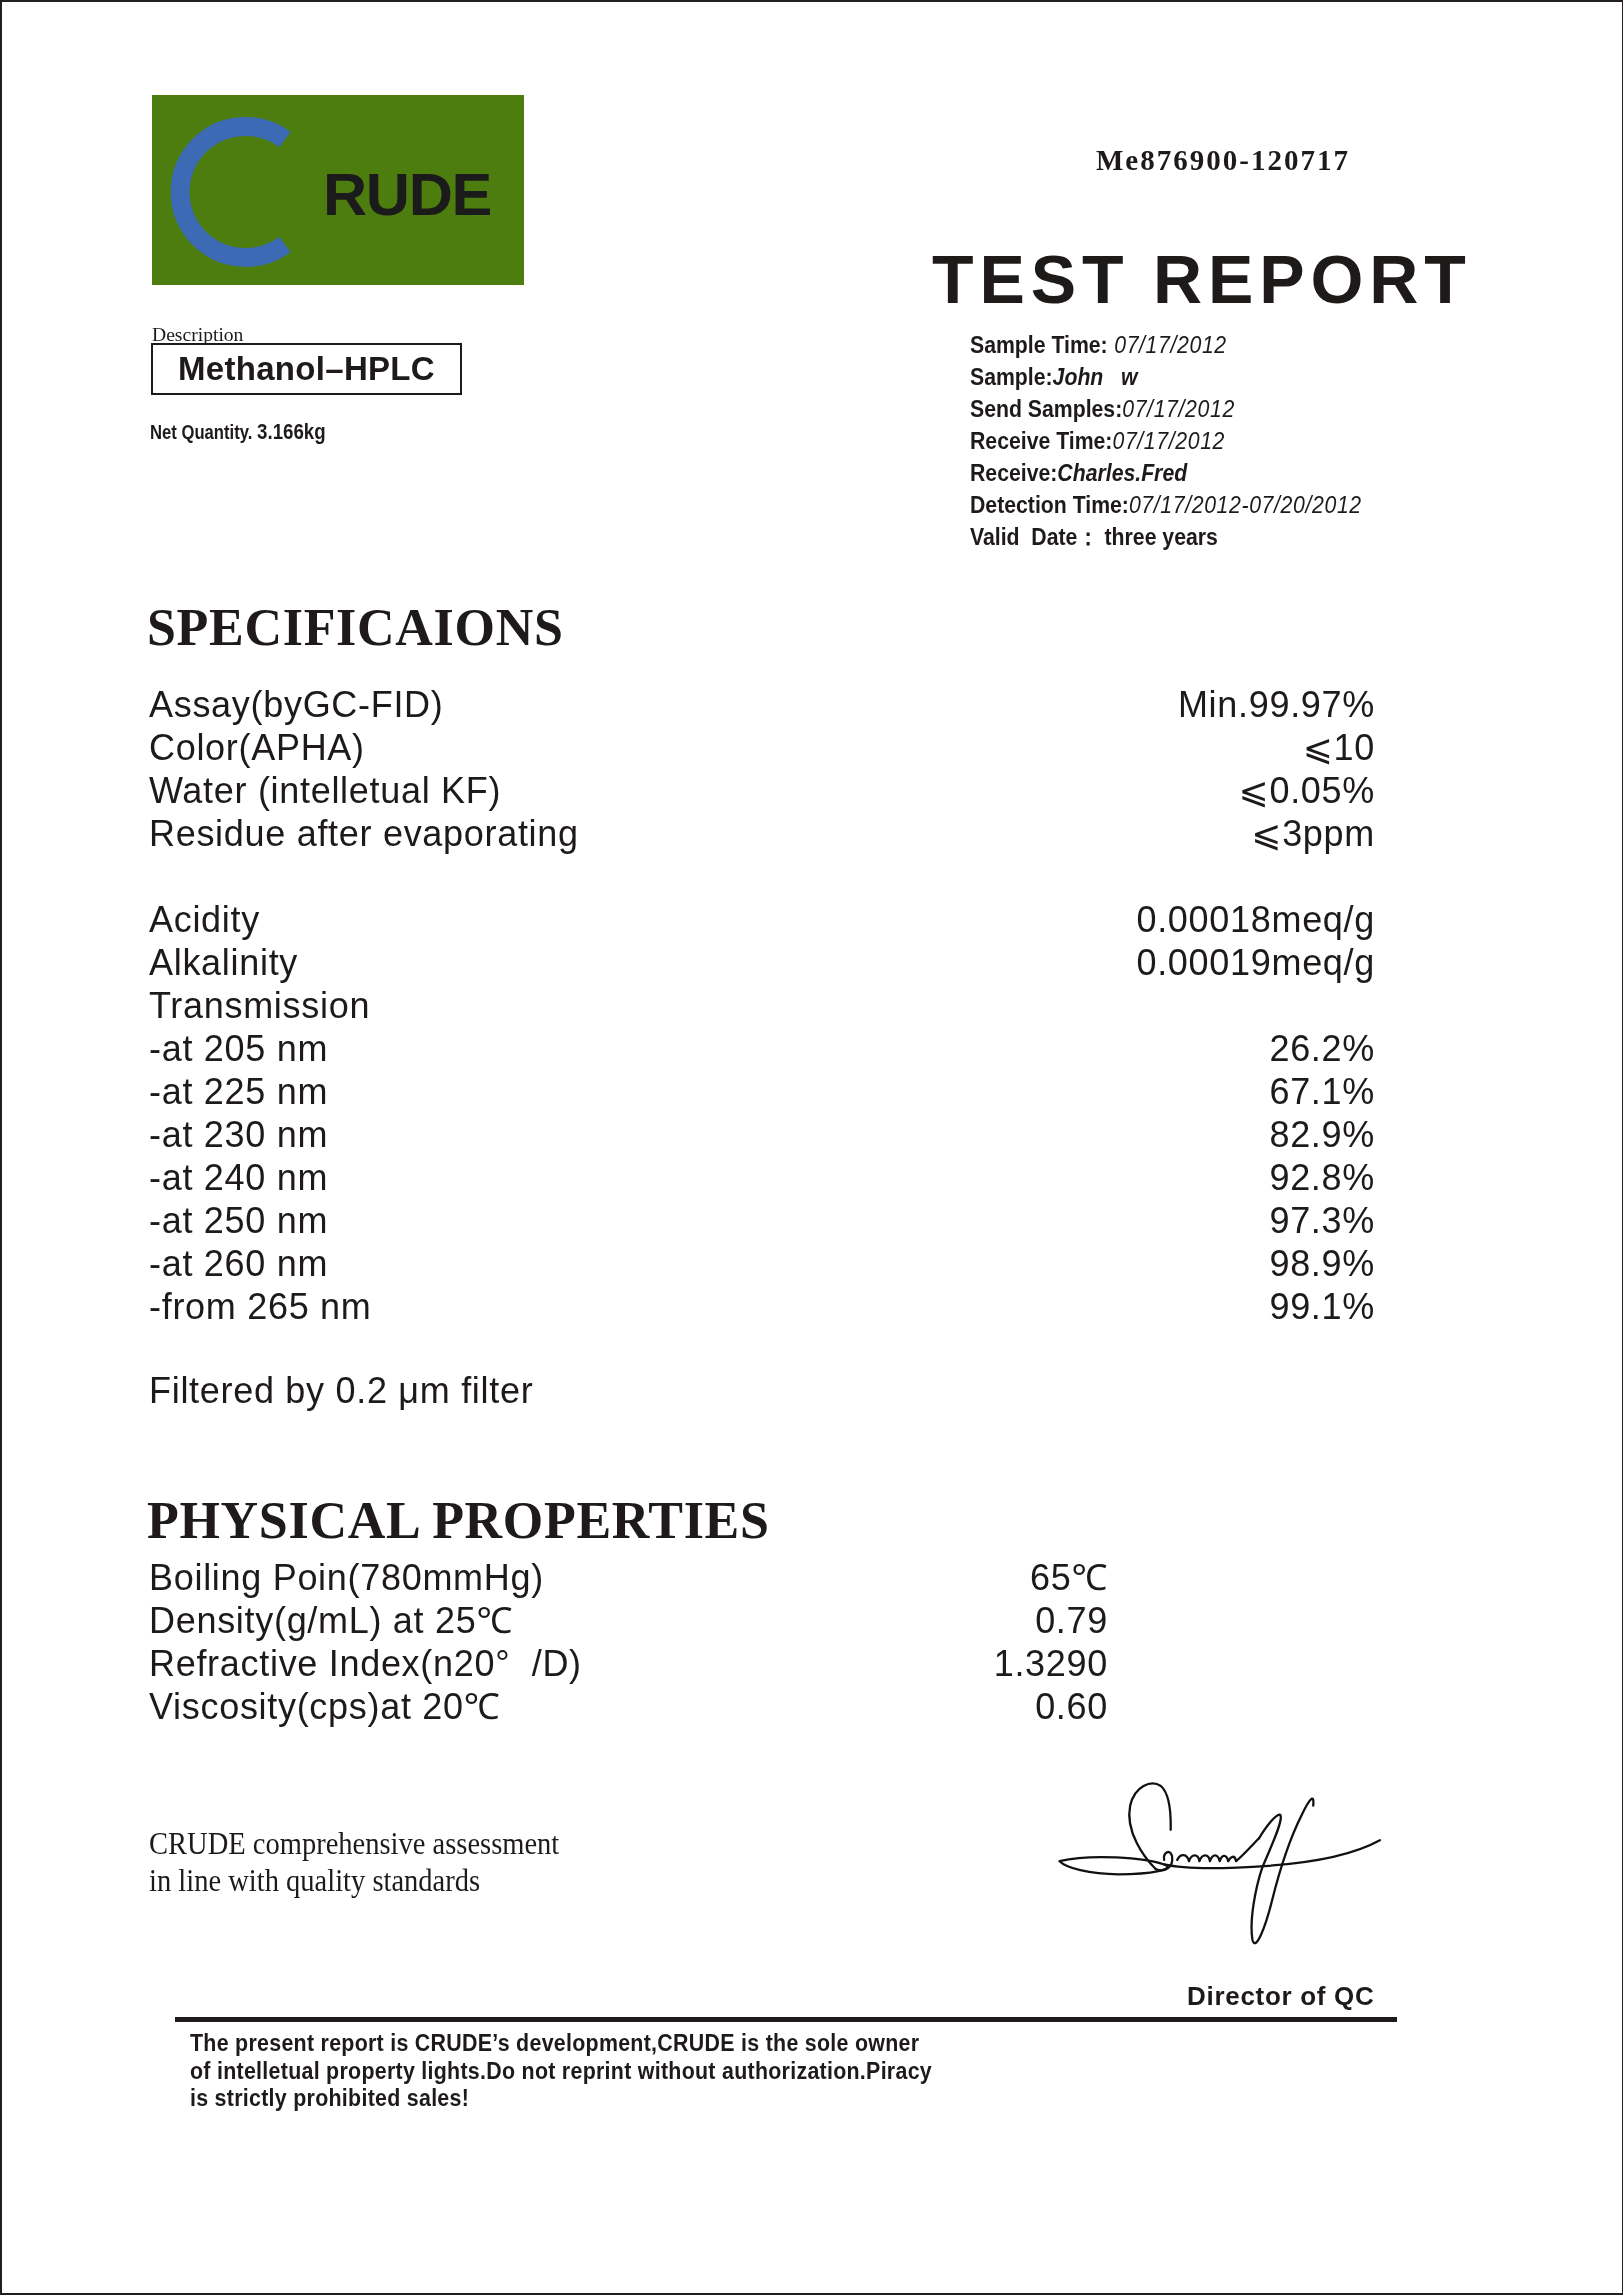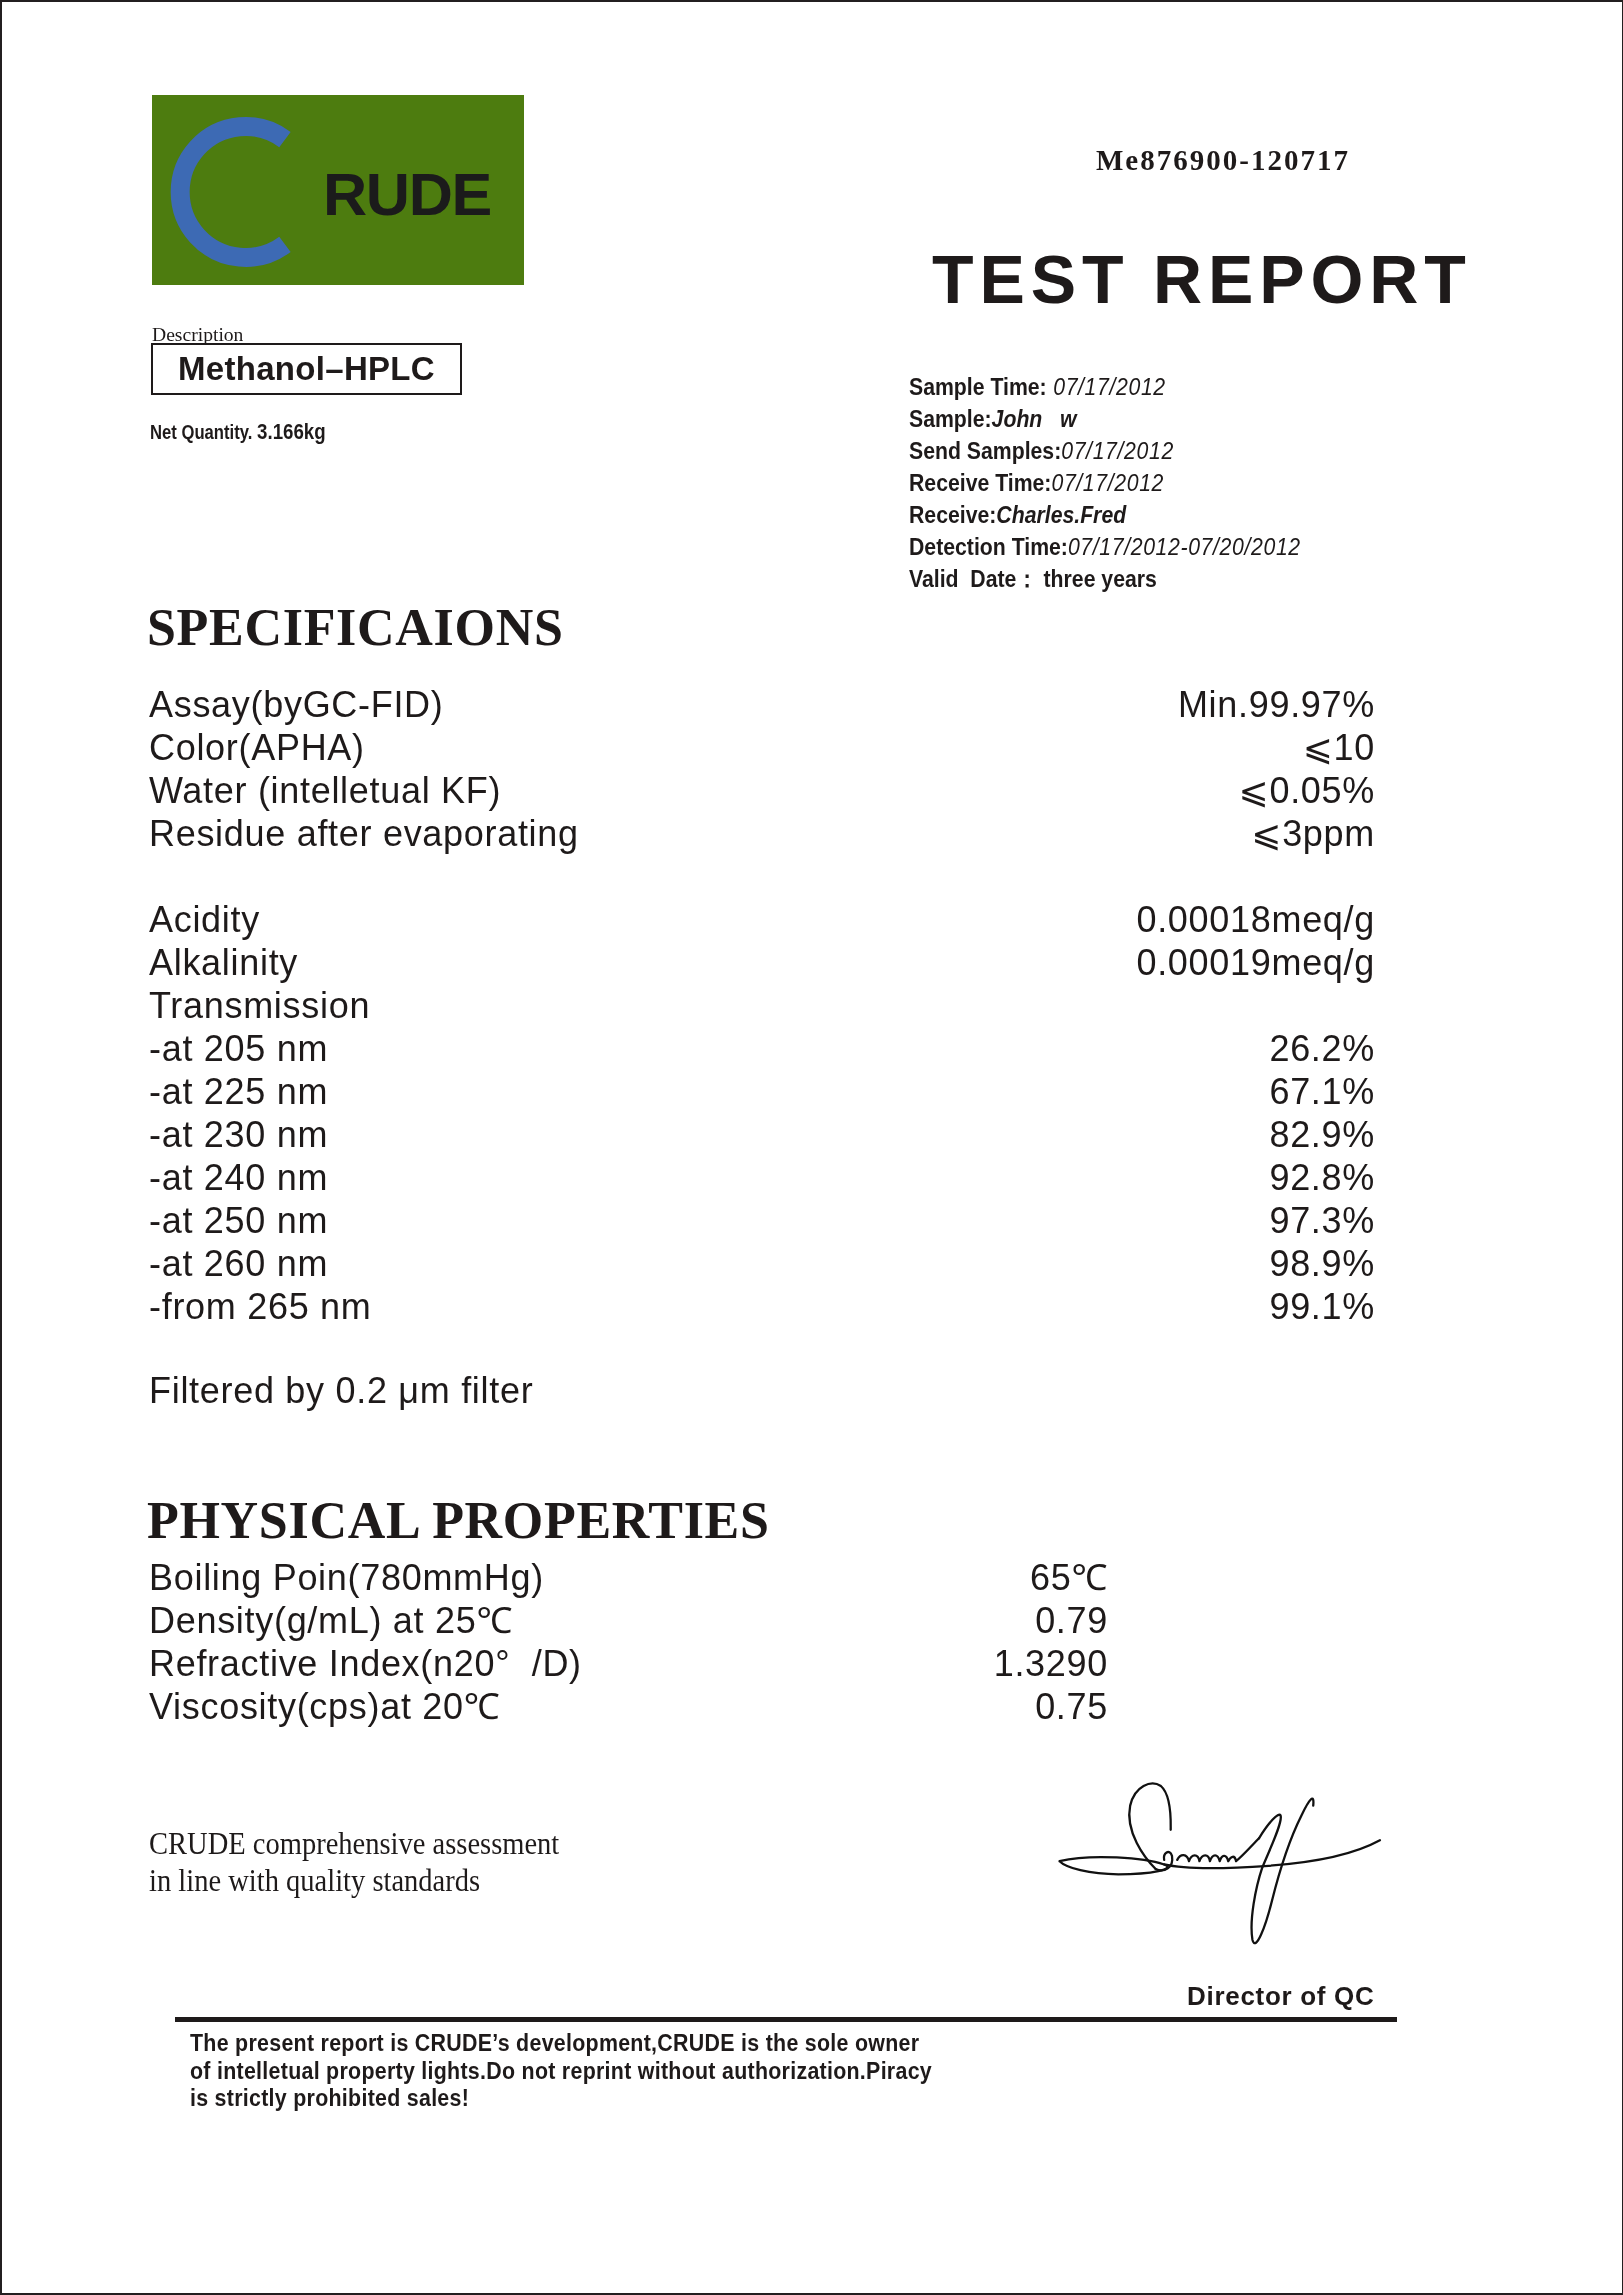--- a/index.html
+++ b/index.html
@@ -14,21 +14,21 @@
   .desc-label { position: absolute; left: 152px; top: 317px; font-family: "Liberation Serif", serif; font-size: 19.6px; color: #1e1a1a; margin-top: 7px; }
   .product-box { position: absolute; left: 151px; top: 343px; width: 311px; height: 52px; box-sizing: border-box; border: 2px solid #1e1a1a; display: flex; align-items: center; justify-content: center; }
   .product-name { font-family: "Liberation Sans", sans-serif; font-weight: 700; font-size: 33px; letter-spacing: 0.3px; color: #1e1a1a; text-align: right; }
   .net-qty { position: absolute; left: 150px; top: 419px; font-family: "Liberation Sans", sans-serif; font-weight: 700; font-size: 19.6px; color: #1e1a1a; transform: scaleX(0.85); transform-origin: left; white-space: nowrap; }
   .net-qty .val { font-size: 22px; }
 
   .report-no { position: absolute; left: 1096px; top: 144px; font-family: "Liberation Serif", serif; font-weight: 700; font-size: 29px; letter-spacing: 2px; color: #1e1a1a; }
   .report-title { position: absolute; left: 932px; top: 245px; font-family: "Liberation Sans", sans-serif; font-weight: 700; font-size: 68px; letter-spacing: 5.9px; color: #1e1a1a; line-height: 1; white-space: nowrap; }
   .report-title .gap { display: inline-block; width: 23.6px; }
 
-  .meta { position: absolute; left: 909px; top: 330px; margin-top: 42px; }
+  .meta { position: absolute; left: 970px; top: 330px; }
   .meta-row { height: 32px; font-size: 23.6px; white-space: nowrap; line-height: 31px; transform: scaleX(0.9); transform-origin: left; }
   .meta-row .k { font-weight: 700; }
   .meta-row .v-light { font-weight: 400; font-style: italic; letter-spacing: 0.7px; }
   .meta-row .v-bold-italic { font-weight: 700; font-style: italic; }
   .meta-row .v-bold { font-weight: 700; }
 
   .section-title { position: absolute; left: 147px; font-family: Liberation Serif, serif; font-weight: 700; font-size: 52px; color: #1e1a1a; letter-spacing: 0.7px; white-space: nowrap; line-height: 1; }
   .spec-title { top: 602px; }
   .phys-title { top: 1495px; }
 
@@ -175,21 +175,21 @@
   <div class="row">
       <span class="lbl">Density(g/mL) at 25℃</span>
       <span class="val">0.79</span>
     </div>
   <div class="row">
       <span class="lbl" style="white-space:pre">Refractive Index(n20°  /D)</span>
       <span class="val">1.3290</span>
     </div>
   <div class="row">
       <span class="lbl">Viscosity(cps)at 20℃</span>
-      <span class="val">0.75</span>
+      <span class="val">0.60</span>
     </div>
 </div>
 
 <div class="statement">
   <div>CRUDE comprehensive assessment</div>
   <div>in line with quality standards</div>
 </div>
 
 <svg class="signature" width="340" height="190" viewBox="0 0 520 290">
   <g fill="none" stroke="#111" stroke-width="3.5" stroke-linecap="round" stroke-linejoin="round">

